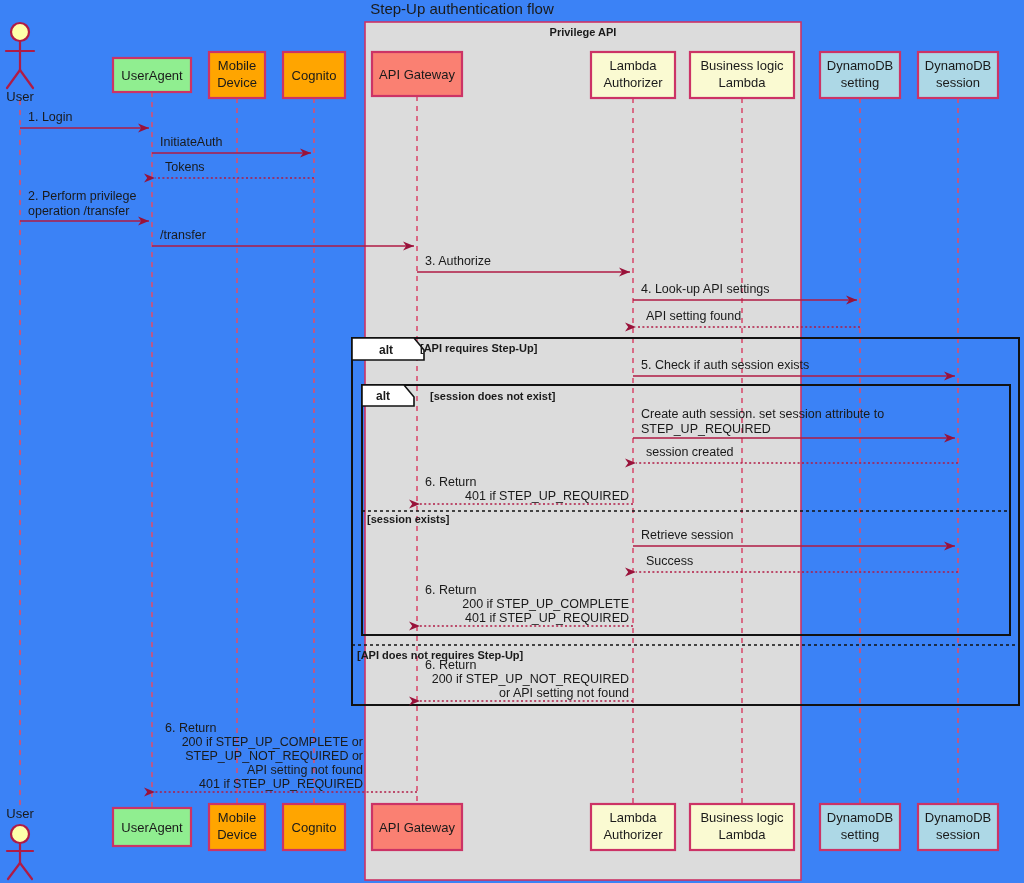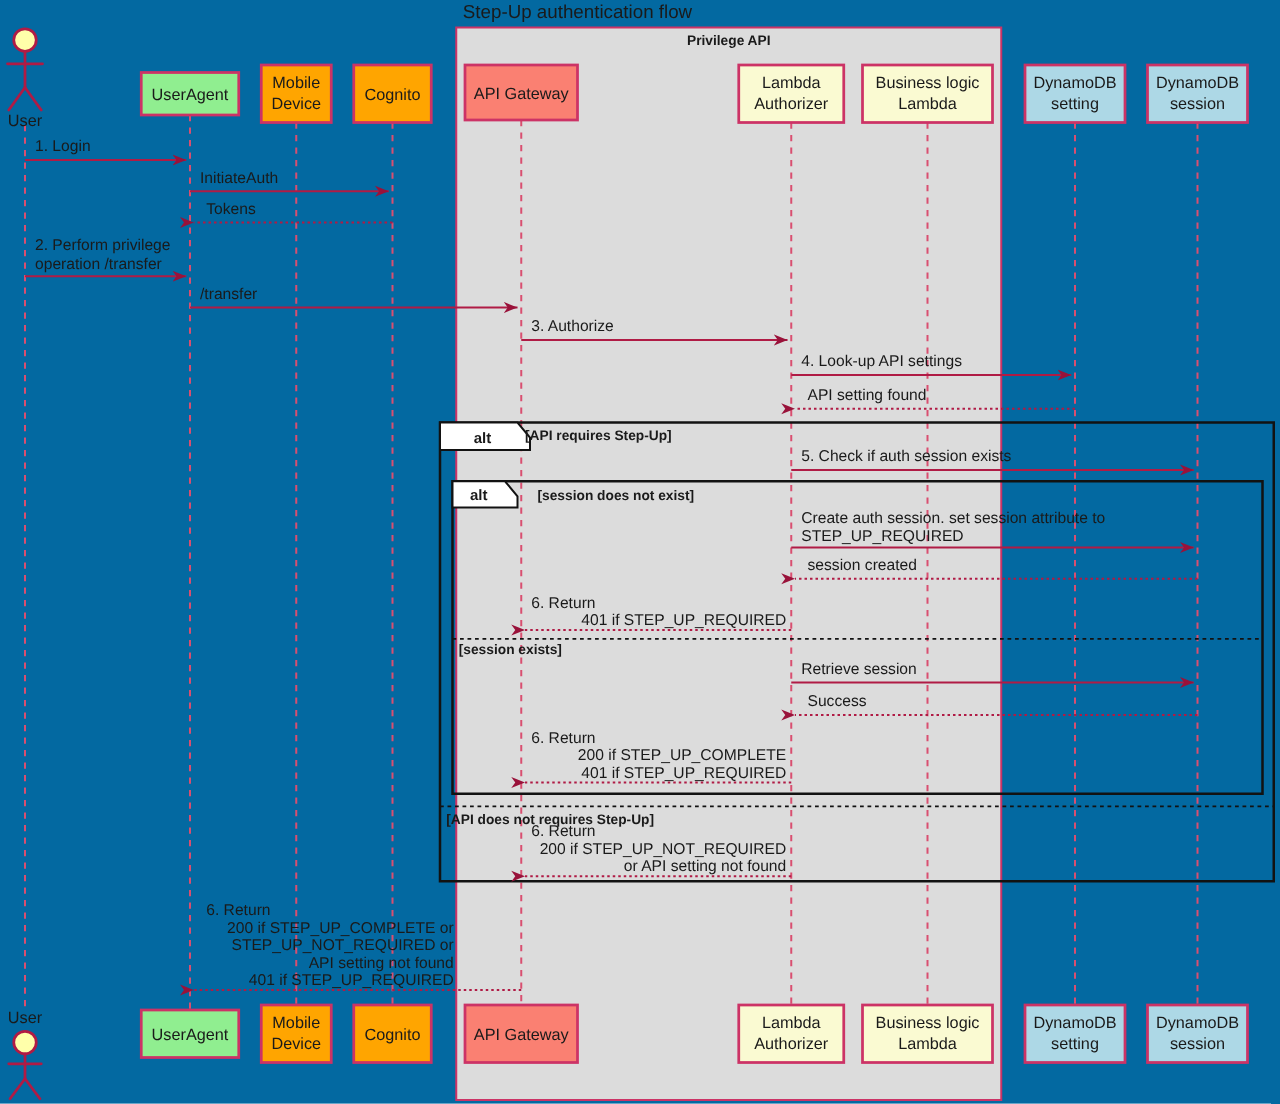--- a/index.html
+++ b/index.html
@@ -8,21 +8,21 @@
     background: #ffffff;
   }
   body {
     font-family: "Liberation Sans", sans-serif;
     -webkit-font-smoothing: antialiased;
   }
   #stage {
     position: relative;
     width: 1024px;
     height: 883px;
-    background: #0369a1;
+    background: #3b82f6;
     overflow: hidden;
   }
   #svgroot {
     position: absolute;
     left: 0;
     top: 0;
     width: 1024px;
     height: 883px;
   }
   .diagram-title {

